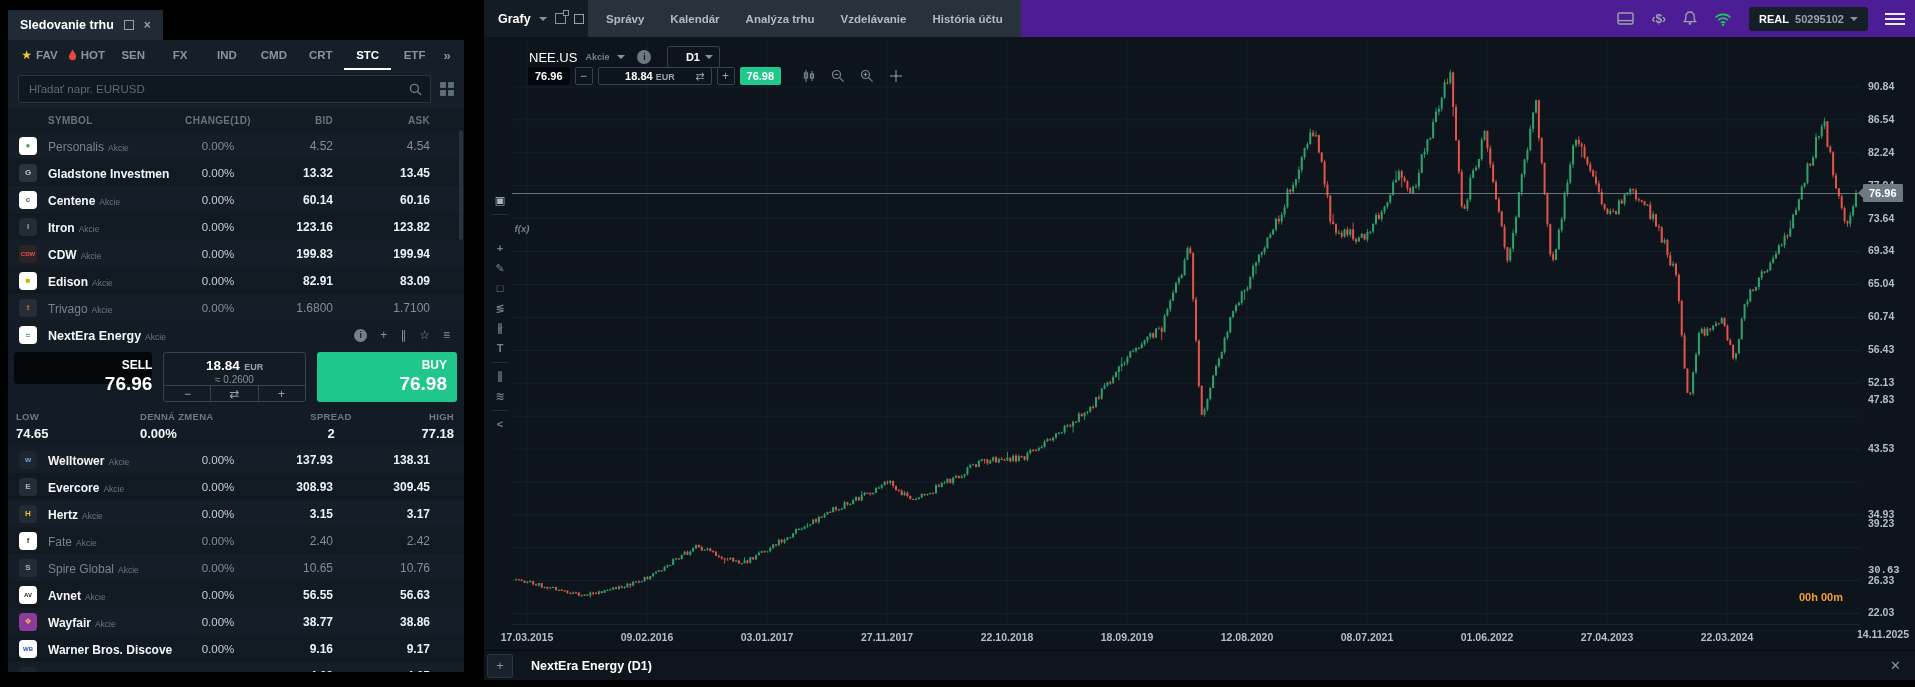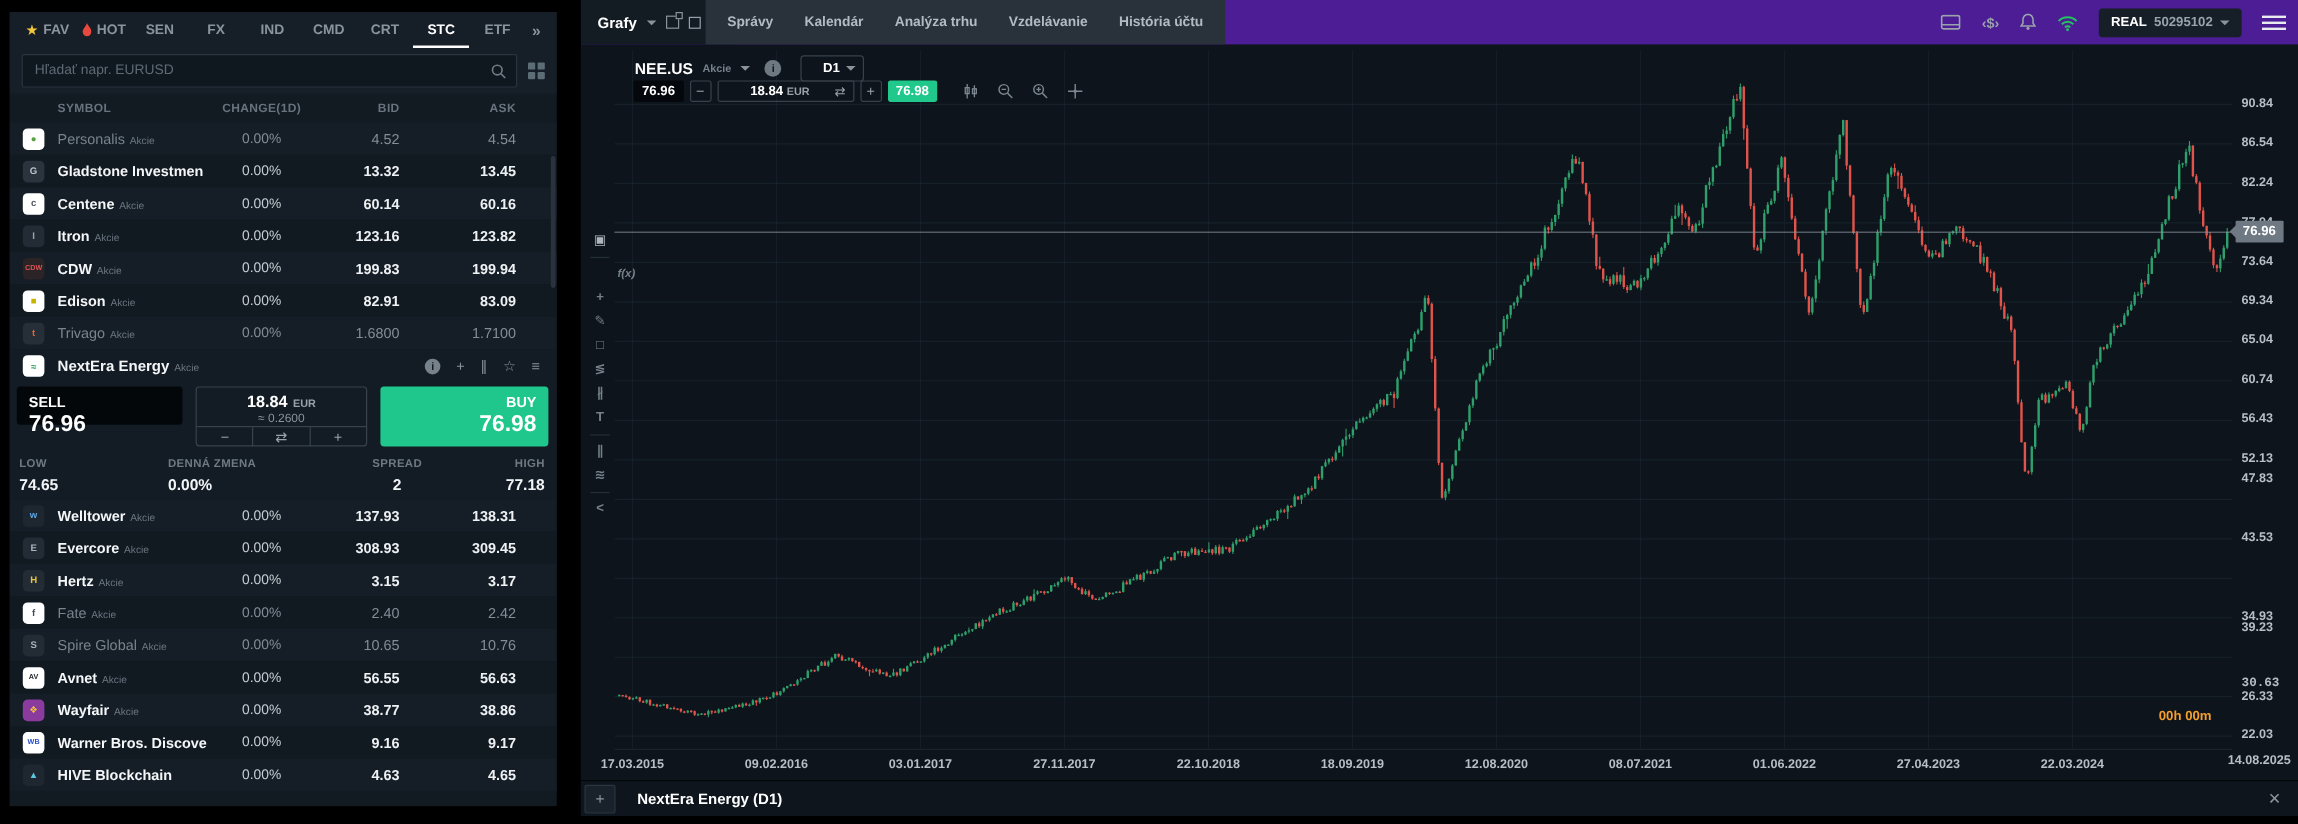--- a/index.html
+++ b/index.html
@@ -44,21 +44,21 @@
   .wl-row.dim .chg,.wl-row.dim .bid,.wl-row.dim .ask{color:#848d96;font-weight:400;}
 
   
   .sel-block{background:#131c24;}
   .sel-row{display:flex;align-items:center;height:28px;}
   .sel-row .name{font-size:12.5px;}
   .selicons{margin-left:auto;display:flex;gap:13px;margin-right:14px;color:#8a939c;font-size:12px;align-items:center;}
   .selinfo{width:13px;height:13px;border-radius:50%;background:#77818b;color:#121a22;font-size:9px;font-weight:700;
            display:flex;align-items:center;justify-content:center;}
   .trade{display:flex;gap:11px;padding:3px 7px 4px 6px;}
-  .sellbox{width:140px;height:32px;background:#04070a;border-radius:3px;padding:6px 0 0 10px;box-sizing:border-box;cursor:pointer;}
+  .sellbox{width:140px;height:32px;background:#04070a;border-radius:3px;padding:6px 0 0 10px;box-sizing:border-box;cursor:pointer;text-align:right;}
   .sellbox .lbl,.buybox .lbl{font-size:12px;font-weight:700;color:#fff;}
   .sellbox .prc,.buybox .prc{font-size:19px;font-weight:700;color:#fff;margin-top:1px;}
   .midbox{width:144px;height:50px;border:1px solid #39424c;border-radius:3px;box-sizing:border-box;
           display:flex;flex-direction:column;}
   .midtop{flex:1;text-align:center;padding-top:3px;}
   .qty{font-size:13.5px;font-weight:700;color:#fff;}
   .qtyunit{font-size:9px;color:#9aa3ac;font-weight:700;}
   .approx{font-size:10px;color:#8a939b;margin-top:0px;}
   .midbot{height:17px;border-top:1px solid #39424c;display:flex;}
   .midbot span{flex:1;text-align:center;color:#9aa3ac;font-size:12px;line-height:16px;cursor:pointer;}
@@ -87,21 +87,21 @@
   .navitem{font-size:11.5px;font-weight:700;color:#b2bac2;white-space:nowrap;cursor:pointer;}
   .navright{position:absolute;right:10px;top:0;height:37px;display:flex;align-items:center;gap:17px;}
   .tnicon{color:#9aa3ac;display:flex;align-items:center;}
   .acct{background:#161f27;border-radius:3px;height:24px;display:flex;align-items:center;gap:6px;padding:0 10px;cursor:pointer;}
   .acct .rt{font-size:11px;font-weight:700;color:#fff;}
   .acct .rn{font-size:11px;font-weight:700;color:#98a2ab;}
   .burger{display:flex;flex-direction:column;gap:3px;cursor:pointer;}
   .burger i{width:20px;height:2px;background:#e8ecef;}
 
   .ch-row1{position:absolute;left:45px;top:46px;display:flex;align-items:center;gap:8px;z-index:6;}
-  .sym{font-size:13px;font-weight:700;color:#fff;}
+  .sym{font-size:13px;font-weight:400;color:#fff;}
   .symtype{font-size:9px;color:#76818b;font-weight:700;}
   .infocirc{width:14px;height:14px;border-radius:50%;background:#6e7880;color:#10171e;font-size:9px;font-weight:700;
             display:flex;align-items:center;justify-content:center;margin-left:4px;}
   .d1box{width:40px;height:20px;border:1px solid #39424c;border-radius:3px;display:flex;align-items:center;
          justify-content:center;gap:5px;font-size:11px;font-weight:700;color:#fff;margin-left:8px;cursor:pointer;padding-left:11px;}
   .ch-row2{position:absolute;left:44px;top:67px;display:flex;align-items:center;gap:5px;z-index:6;}
   .badge-dark{background:#04080c;color:#fff;font-weight:700;font-size:11px;padding:3px 7px;border-radius:2px;}
   .badge-green{background:#21c88b;color:#fff;font-weight:700;font-size:11px;padding:3px 7px;border-radius:2px;}
   .stepbox{width:18px;height:18px;border:1px solid #39424c;border-radius:2px;color:#9aa3ac;font-size:12px;
            display:flex;align-items:center;justify-content:center;box-sizing:border-box;cursor:pointer;}
@@ -137,20 +137,27 @@
   .btitle{margin-left:18px;font-size:12.5px;font-weight:700;color:#fff;}
   .bclose{margin-left:auto;margin-right:14px;color:#8a939c;font-size:13px;cursor:pointer;}
   #cut-left{position:absolute;left:0;top:672px;width:470px;height:15px;background:#000;}
 </style>
 </head>
 <body>
 
 <div id="app">
 
   <div id="watchlist">
+    <div class="wl-titlebar">
+      <div class="wl-tab">
+        <span class="t">Sledovanie trhu</span>
+        <span class="winbox"></span>
+        <span class="winx">×</span>
+      </div>
+    </div>
     <div class="wl-tabs" id="wl-tabs">
         <div class="wtab">
           <span class="staricon">★</span>
           <span>FAV</span>
         </div>
         <div class="wtab">
           <svg width="9" height="12" viewBox="0 0 10 13">
             <path d="M5 0C5.8 2.8 9 4.2 9 8.2A4 4 0 0 1 1 8.2C1 5.5 3.8 3.5 5 0Z" fill="#e8483d"></path>
           </svg>
           <span>HOT</span>
@@ -1497,21 +1504,21 @@
         <div class="dlabel" style="left: 833px;">08.07.2021</div>
         <div class="dlabel" style="left: 953px;">01.06.2022</div>
         <div class="dlabel" style="left: 1073px;">27.04.2023</div>
         <div class="dlabel" style="left: 1193px;">22.03.2024</div>
         <div class="priceline" style="top: 193px;"></div>
         <div class="pricebadge" style="top: 184px;">76.96</div>
       </div>
 
     <div class="countdown">00h 00m</div>
     <div class="axissep"></div>
-    <div class="enddate">14.08.2025</div>
+    <div class="enddate">14.11.2025</div>
 
     <div class="bbar">
       <span class="bplus">+</span>
       <span class="btitle">NextEra Energy (D1)</span>
       <span class="bclose">✕</span>
     </div>
   </div>
 
   <div id="cut-left"></div>
 </div>

